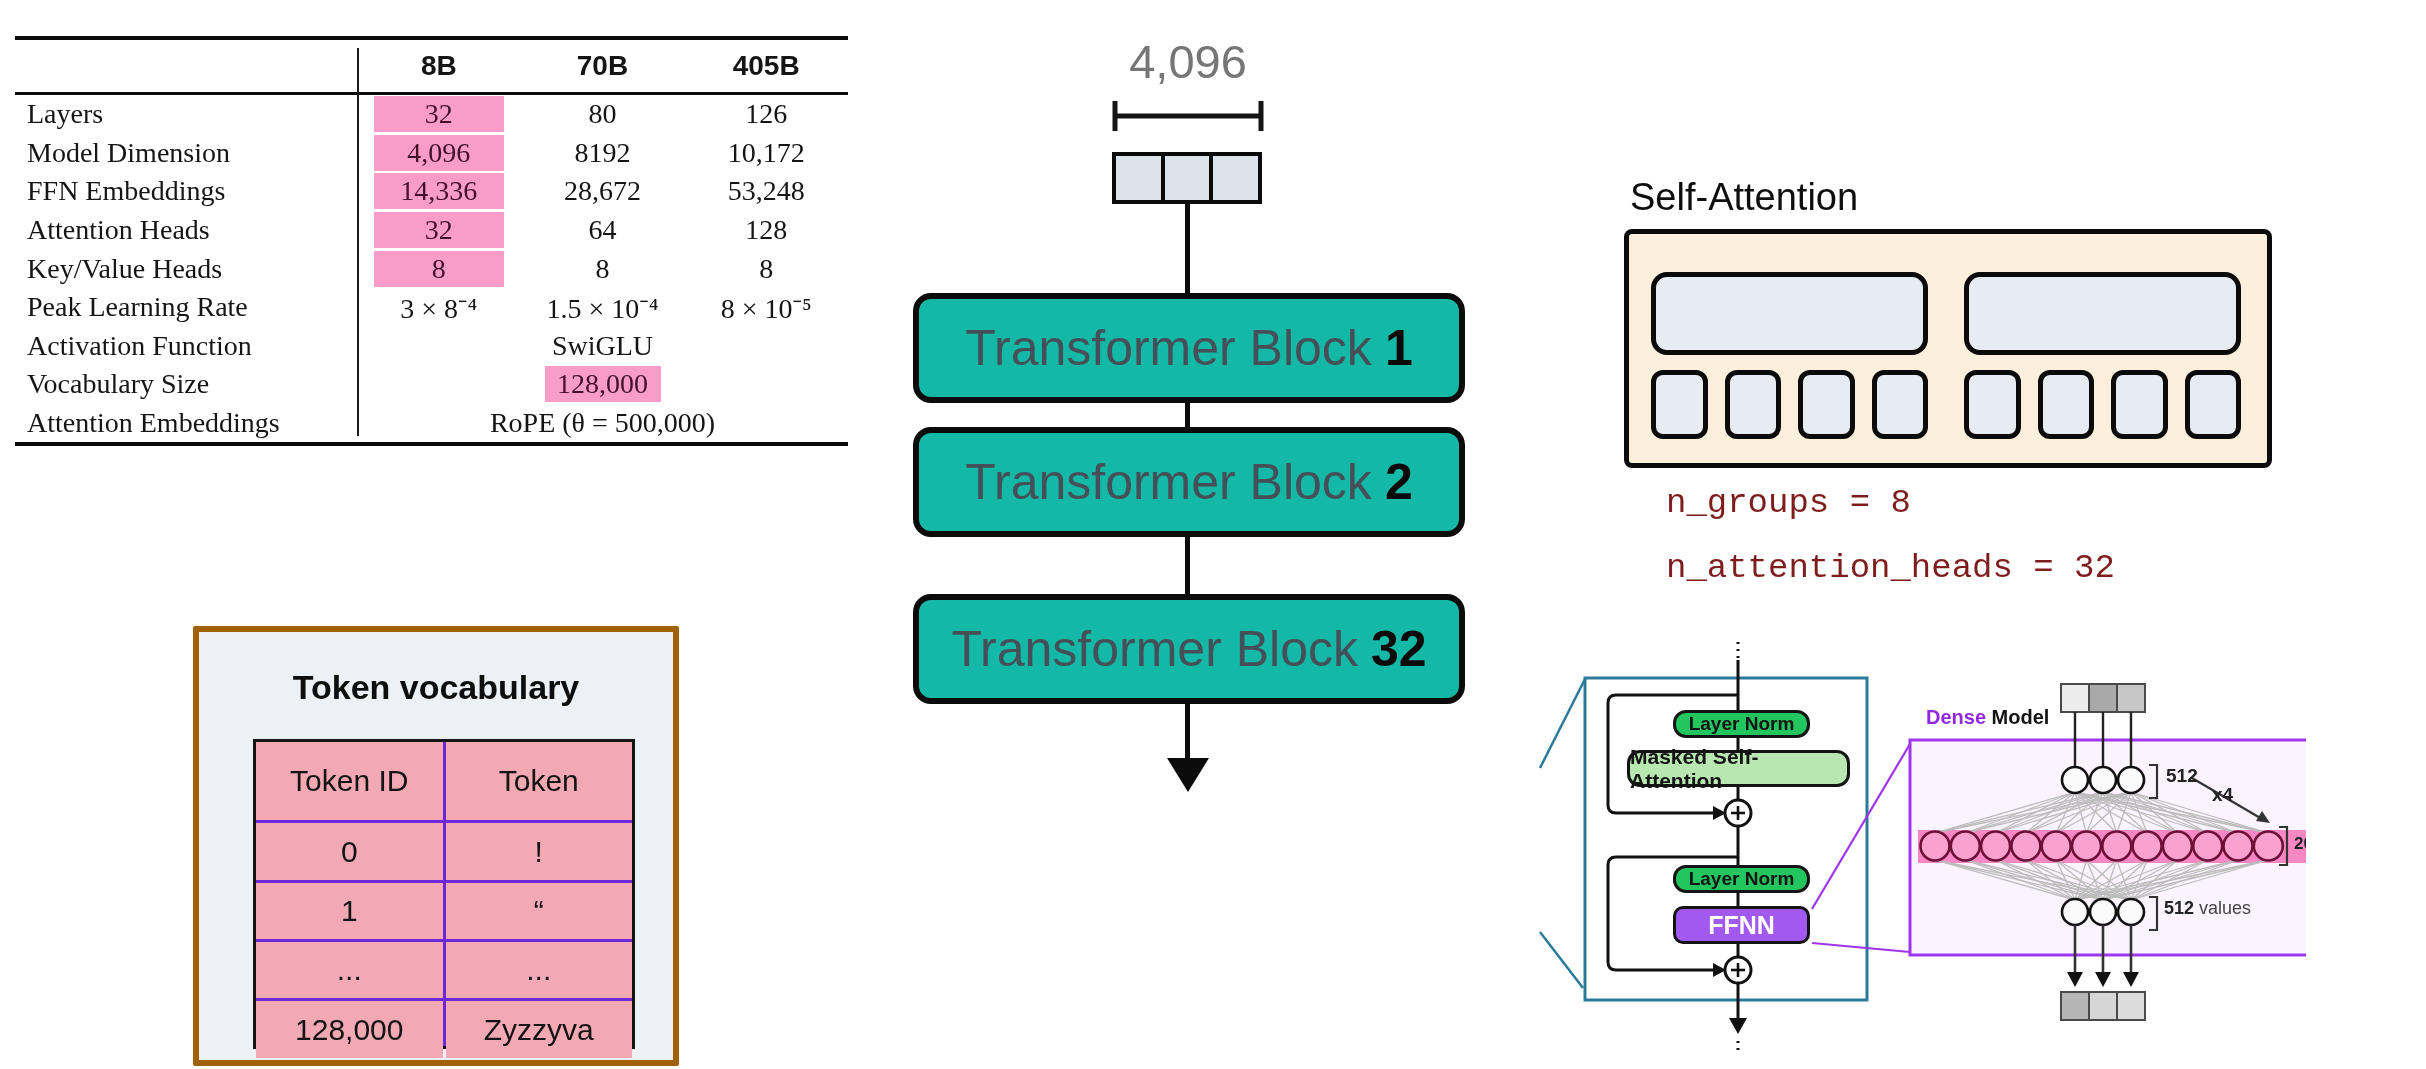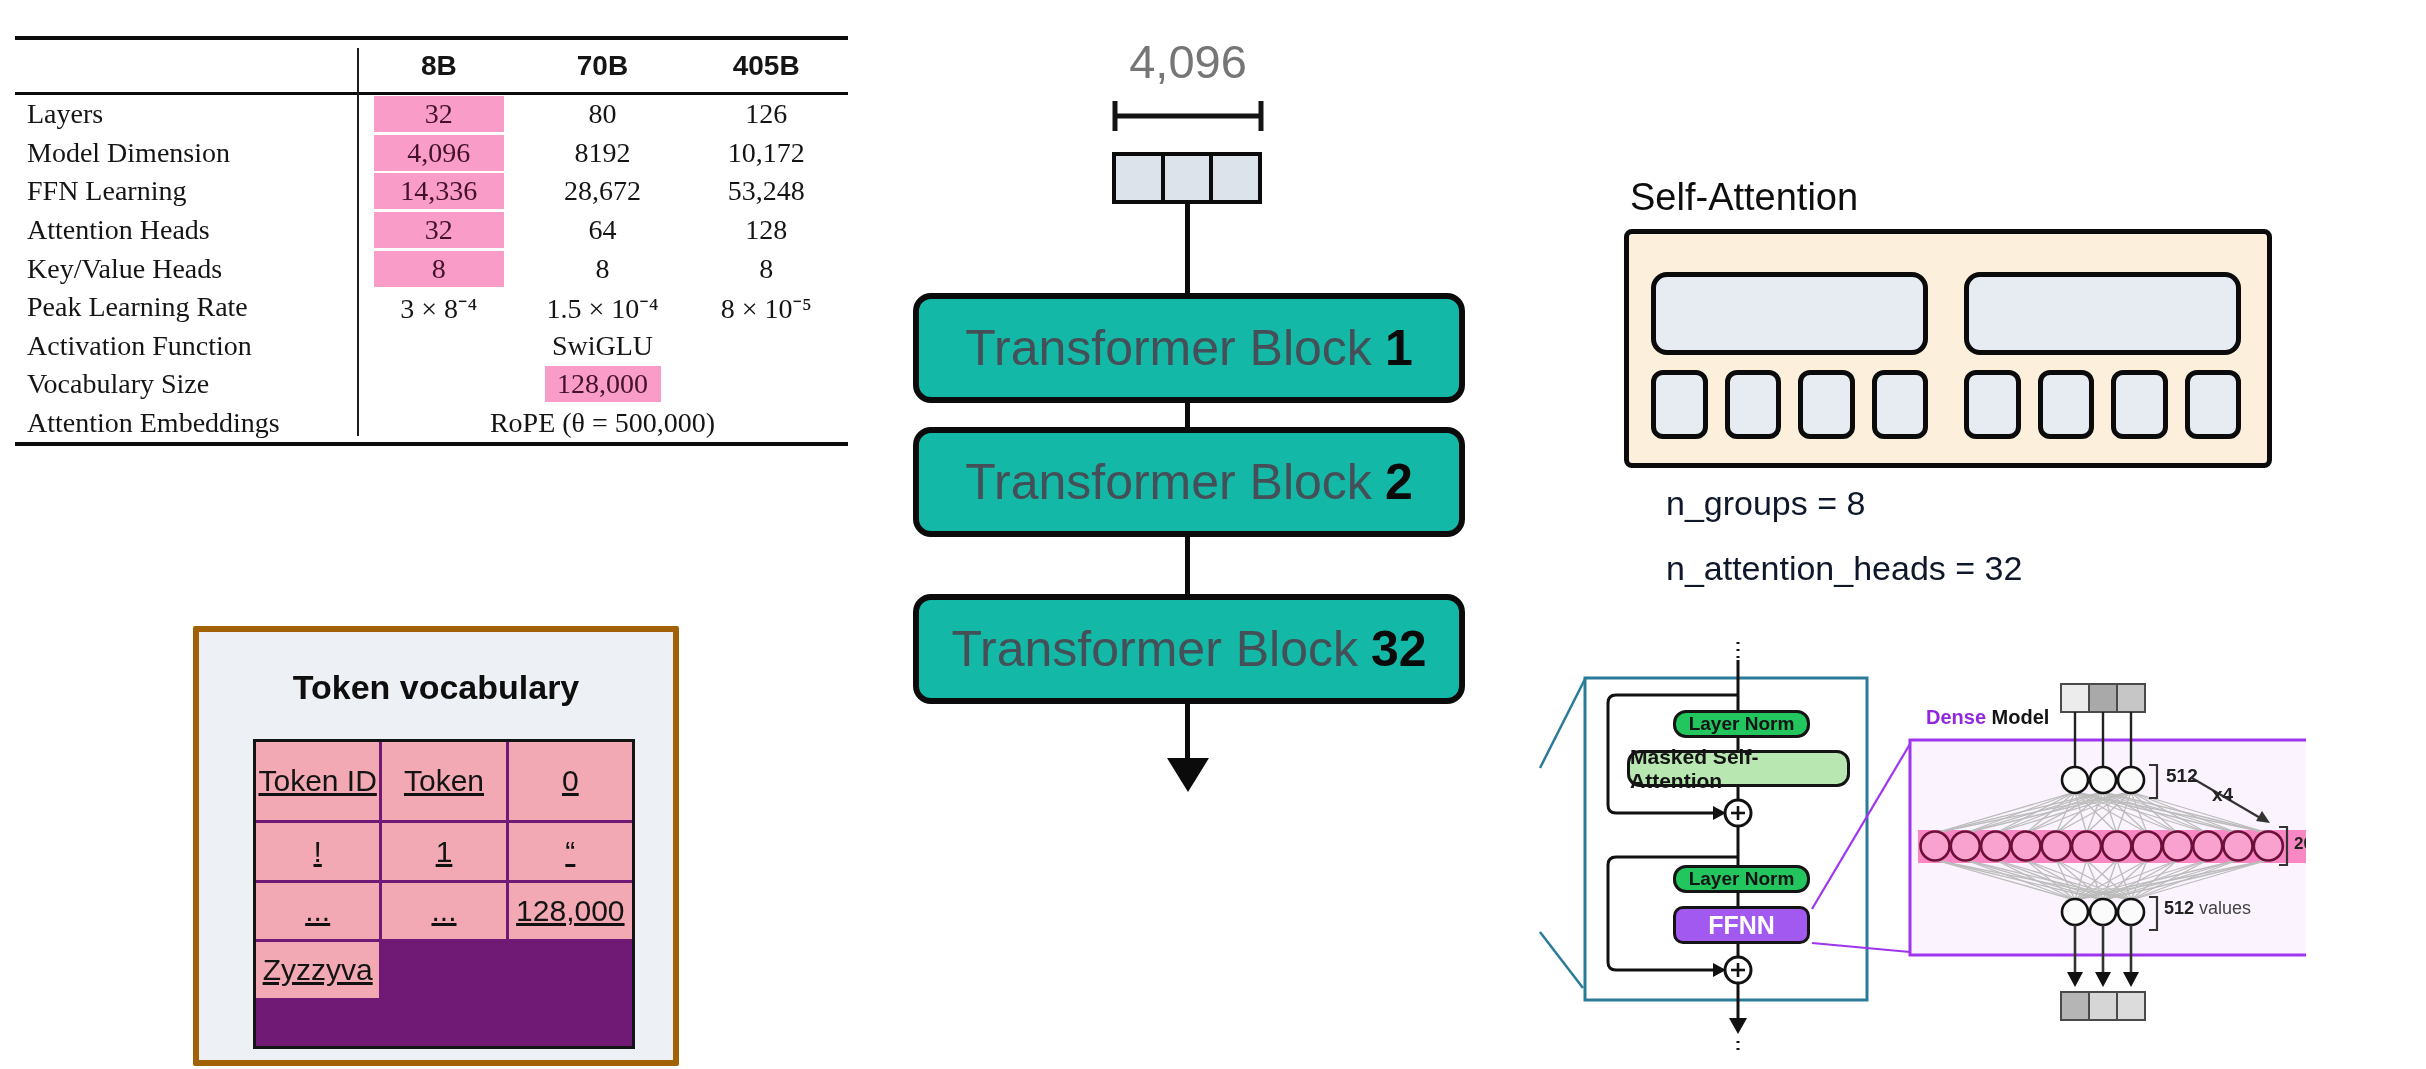--- a/index.html
+++ b/index.html
@@ -19,22 +19,22 @@
   .hp-span{grid-column:2/5;text-align:center;}
   .hl{display:inline-block;min-width:126px;padding:2px 2px;background:#f99cc8;color:#43122a;}
   .hl-narrow{min-width:112px;}
 
   
   .tv-box{position:absolute;left:193px;top:626px;width:486px;height:440px;background:#edf0f4;
           border:6px solid #a16207;border-radius:2px;box-sizing:border-box;}
   .tv-title{position:absolute;left:0;top:36px;width:100%;text-align:center;
             font-size:34px;font-weight:bold;color:#0e0e0e;}
   .tv-table{position:absolute;left:54px;top:107px;width:376px;height:304px;
-            display:grid;grid-template-columns:1fr 1fr 1fr;grid-template-rows:78px 57px 56px 56px 57px;
-            border:3px solid #141414;background:#701a75;grid-gap:3px;box-sizing:content-box;text-decoration:underline;}
+            display:grid;grid-template-columns:1fr 1fr;grid-template-rows:78px 57px 56px 56px 57px;
+            border:3px solid #141414;background:#6d28d9;grid-gap:3px;box-sizing:content-box;}
   .tv-cell{background:#f2a9b3;display:flex;align-items:center;justify-content:center;
            font-size:30px;color:#141414;}
 
   
   .dim-label{position:absolute;left:1108px;top:34px;width:160px;text-align:center;
              font-size:47px;color:#767676;}
   .embed-row{position:absolute;left:1112px;top:152px;width:150px;height:52px;display:flex;}
   .embed-cell{flex:1;background:#dde3ea;border:4px solid #0b0b0b;box-sizing:border-box;}
   .embed-cell + .embed-cell{margin-left:-4px;}
   .vline{position:absolute;width:5px;background:#0b0b0b;left:1185px;}
@@ -48,21 +48,21 @@
 
   
   .sa-title{position:absolute;left:1630px;top:176px;font-size:38px;color:#0e0e0e;}
   .sa-box{position:absolute;left:1624px;top:229px;width:648px;height:239px;background:#fcefdb;
           border:5px solid #0b0b0b;border-radius:8px;box-sizing:border-box;
           display:flex;gap:36px;padding:38px 26px 24px 22px;}
   .sa-group{flex:1;display:flex;flex-direction:column;gap:15px;}
   .sa-big{height:84px;background:#e7ebf2;border:5px solid #0b0b0b;border-radius:16px;box-sizing:border-box;}
   .sa-small-row{display:flex;gap:17px;height:70px;}
   .sa-small{flex:1;background:#e7ebf2;border:5px solid #0b0b0b;border-radius:12px;box-sizing:border-box;}
-  .sa-caption{position:absolute;left:1666px;font-size:34px;color:#0f172a;}
+  .sa-caption{position:absolute;left:1666px;font-size:34px;color:#7f1d1d;font-family:Liberation Mono, monospace;}
 
   
   #net-svg{position:absolute;left:1500px;top:620px;}
   .fan{stroke:#bcbcbc;stroke-width:1.3;}
   .io-circle{fill:#fbfbfc;stroke:#111;stroke-width:2.6;}
   .hidden-circle{fill:#f9a2cf;stroke:#6d1039;stroke-width:2.6;}
   .pill{position:absolute;display:flex;align-items:center;justify-content:center;
         border:3px solid #141414;border-radius:13px;box-sizing:border-box;font-weight:bold;}
   .pill-ln{left:1673px;width:137px;height:28px;background:#22c55e;font-size:19px;color:#141414;}
   .pill-msa{left:1627px;top:750px;width:223px;height:37px;background:#b9e7b2;font-size:21px;color:#141414;}
@@ -92,21 +92,21 @@
       <div class="hp-cell">80</div>
       <div class="hp-cell">126</div>
     </div>
     <div class="hp-row">
       <div class="hp-label">Model Dimension</div>
       <div class="hp-cell"><span class="hl">4,096</span></div>
       <div class="hp-cell">8192</div>
       <div class="hp-cell">10,172</div>
     </div>
     <div class="hp-row">
-      <div class="hp-label">FFN Learning</div>
+      <div class="hp-label">FFN Embeddings</div>
       <div class="hp-cell"><span class="hl">14,336</span></div>
       <div class="hp-cell">28,672</div>
       <div class="hp-cell">53,248</div>
     </div>
     <div class="hp-row">
       <div class="hp-label">Attention Heads</div>
       <div class="hp-cell"><span class="hl">32</span></div>
       <div class="hp-cell">64</div>
       <div class="hp-cell">128</div>
     </div>

